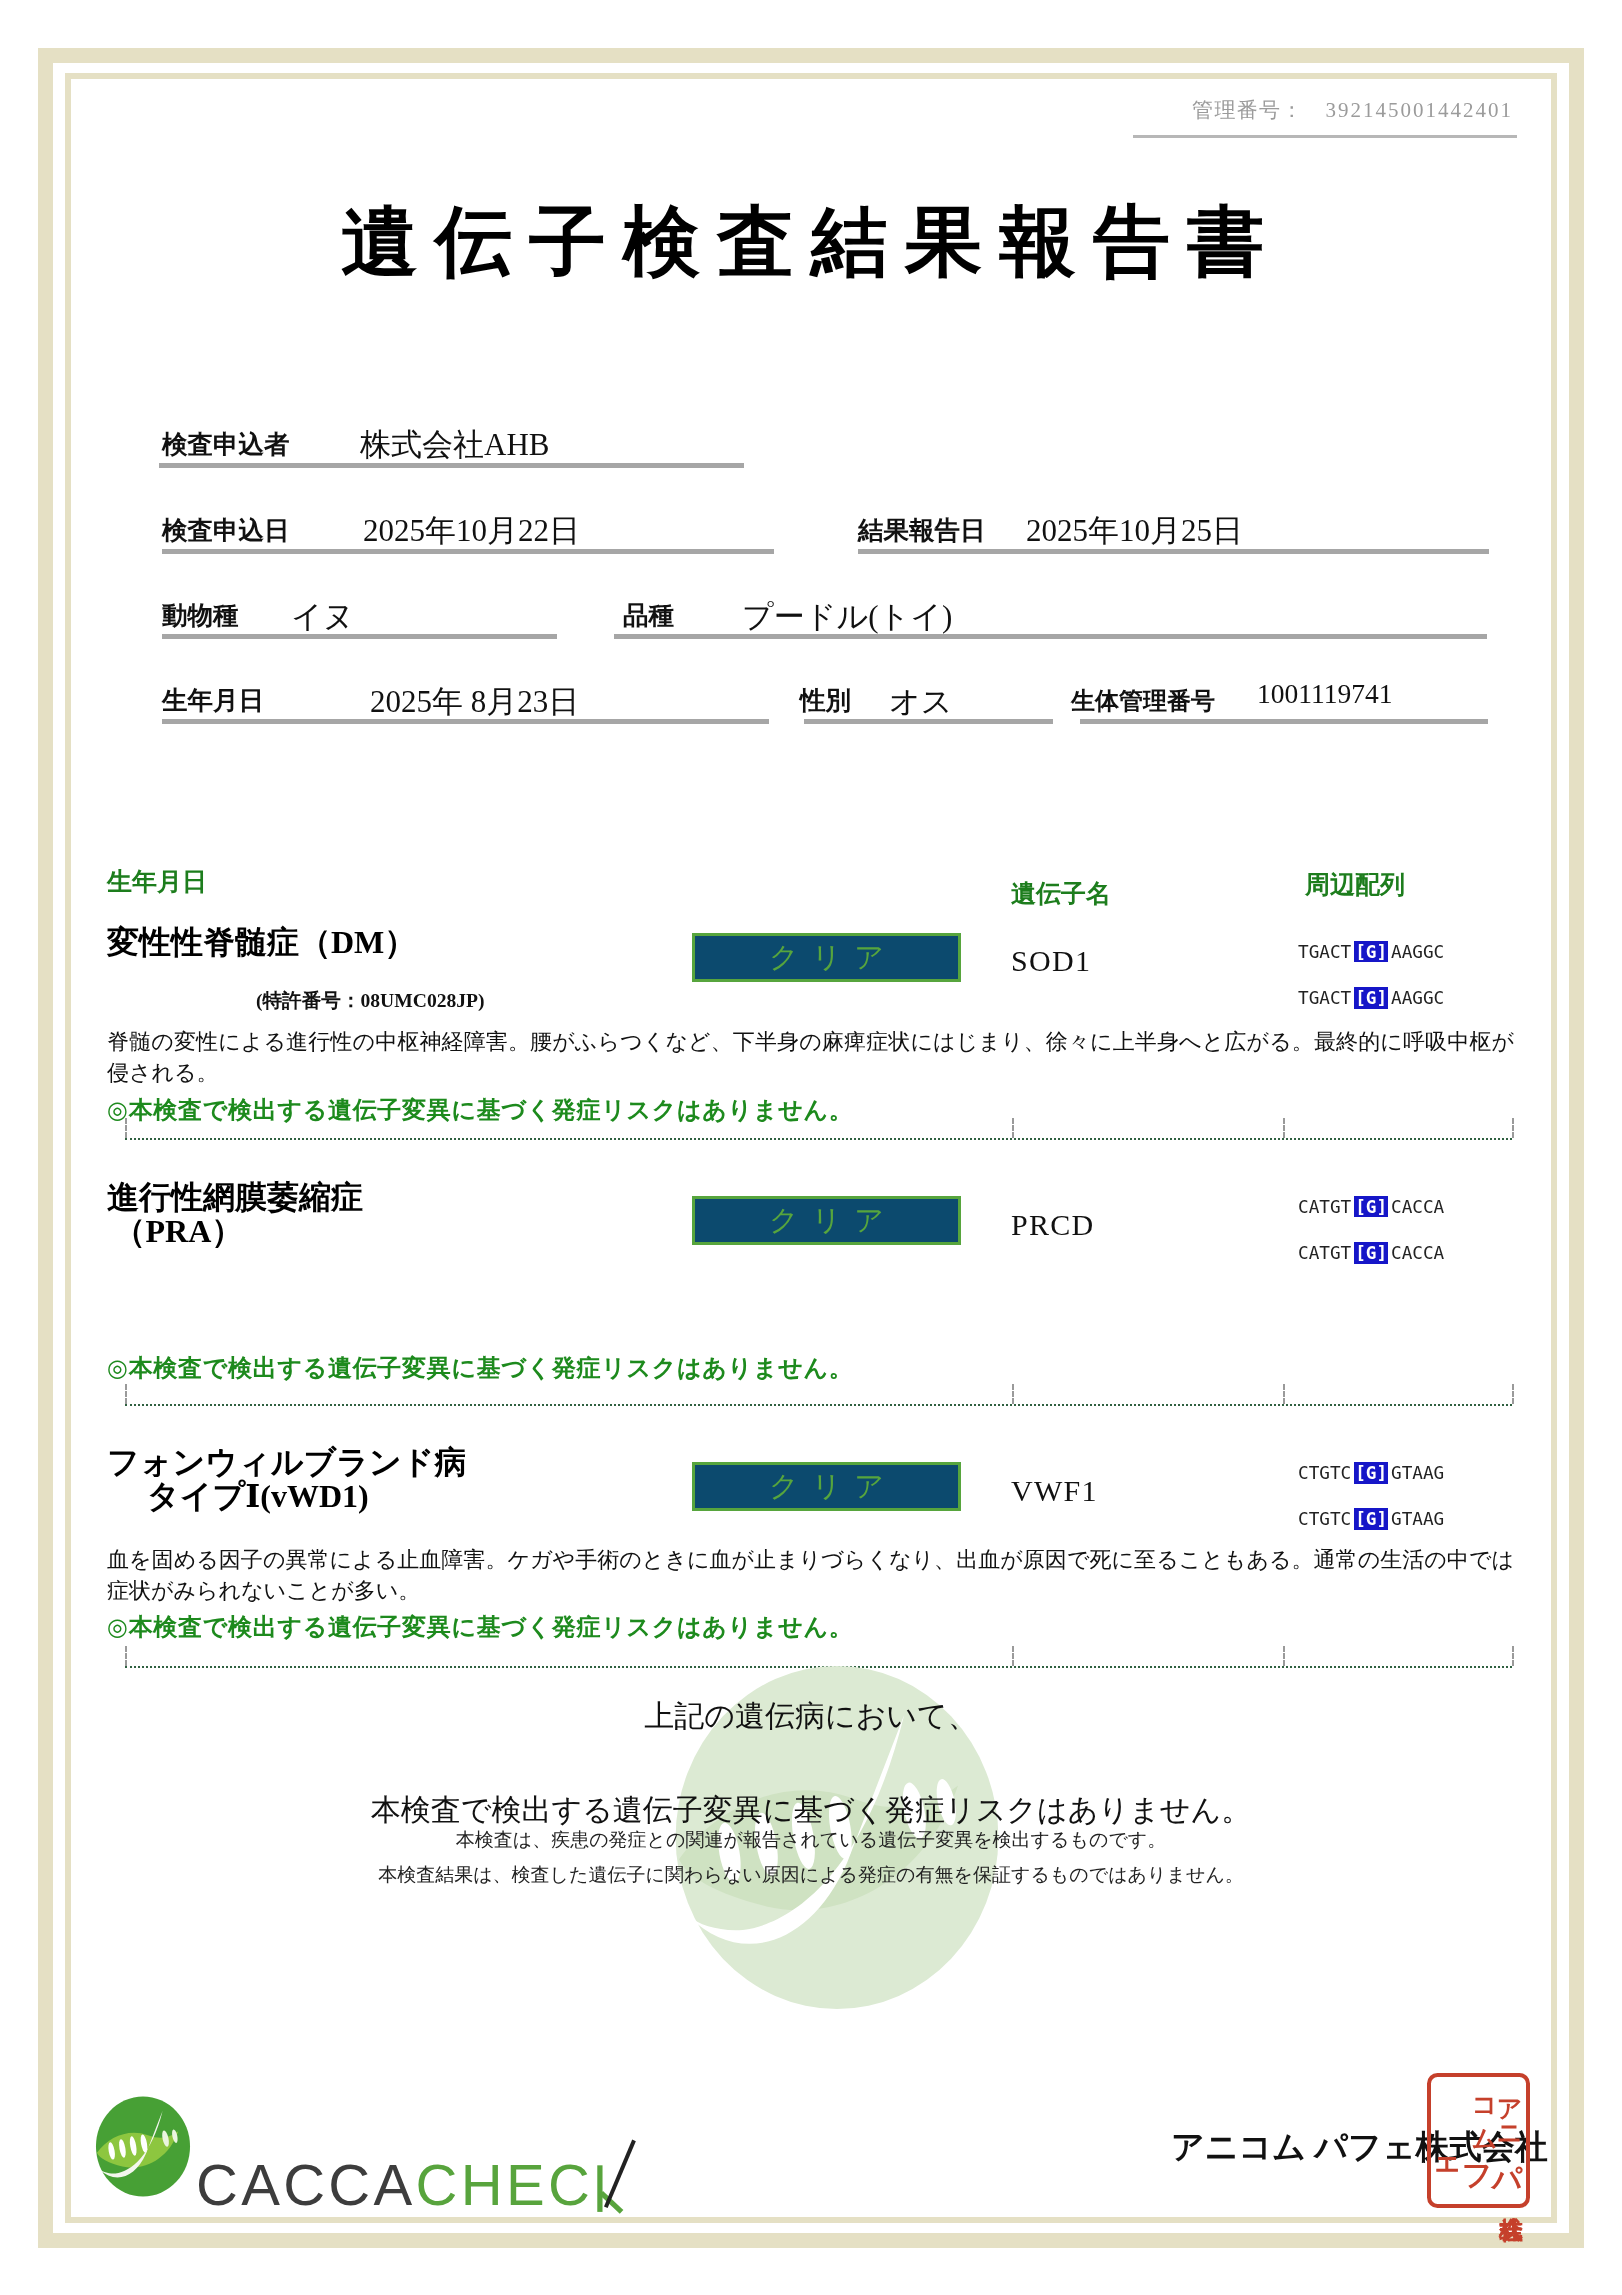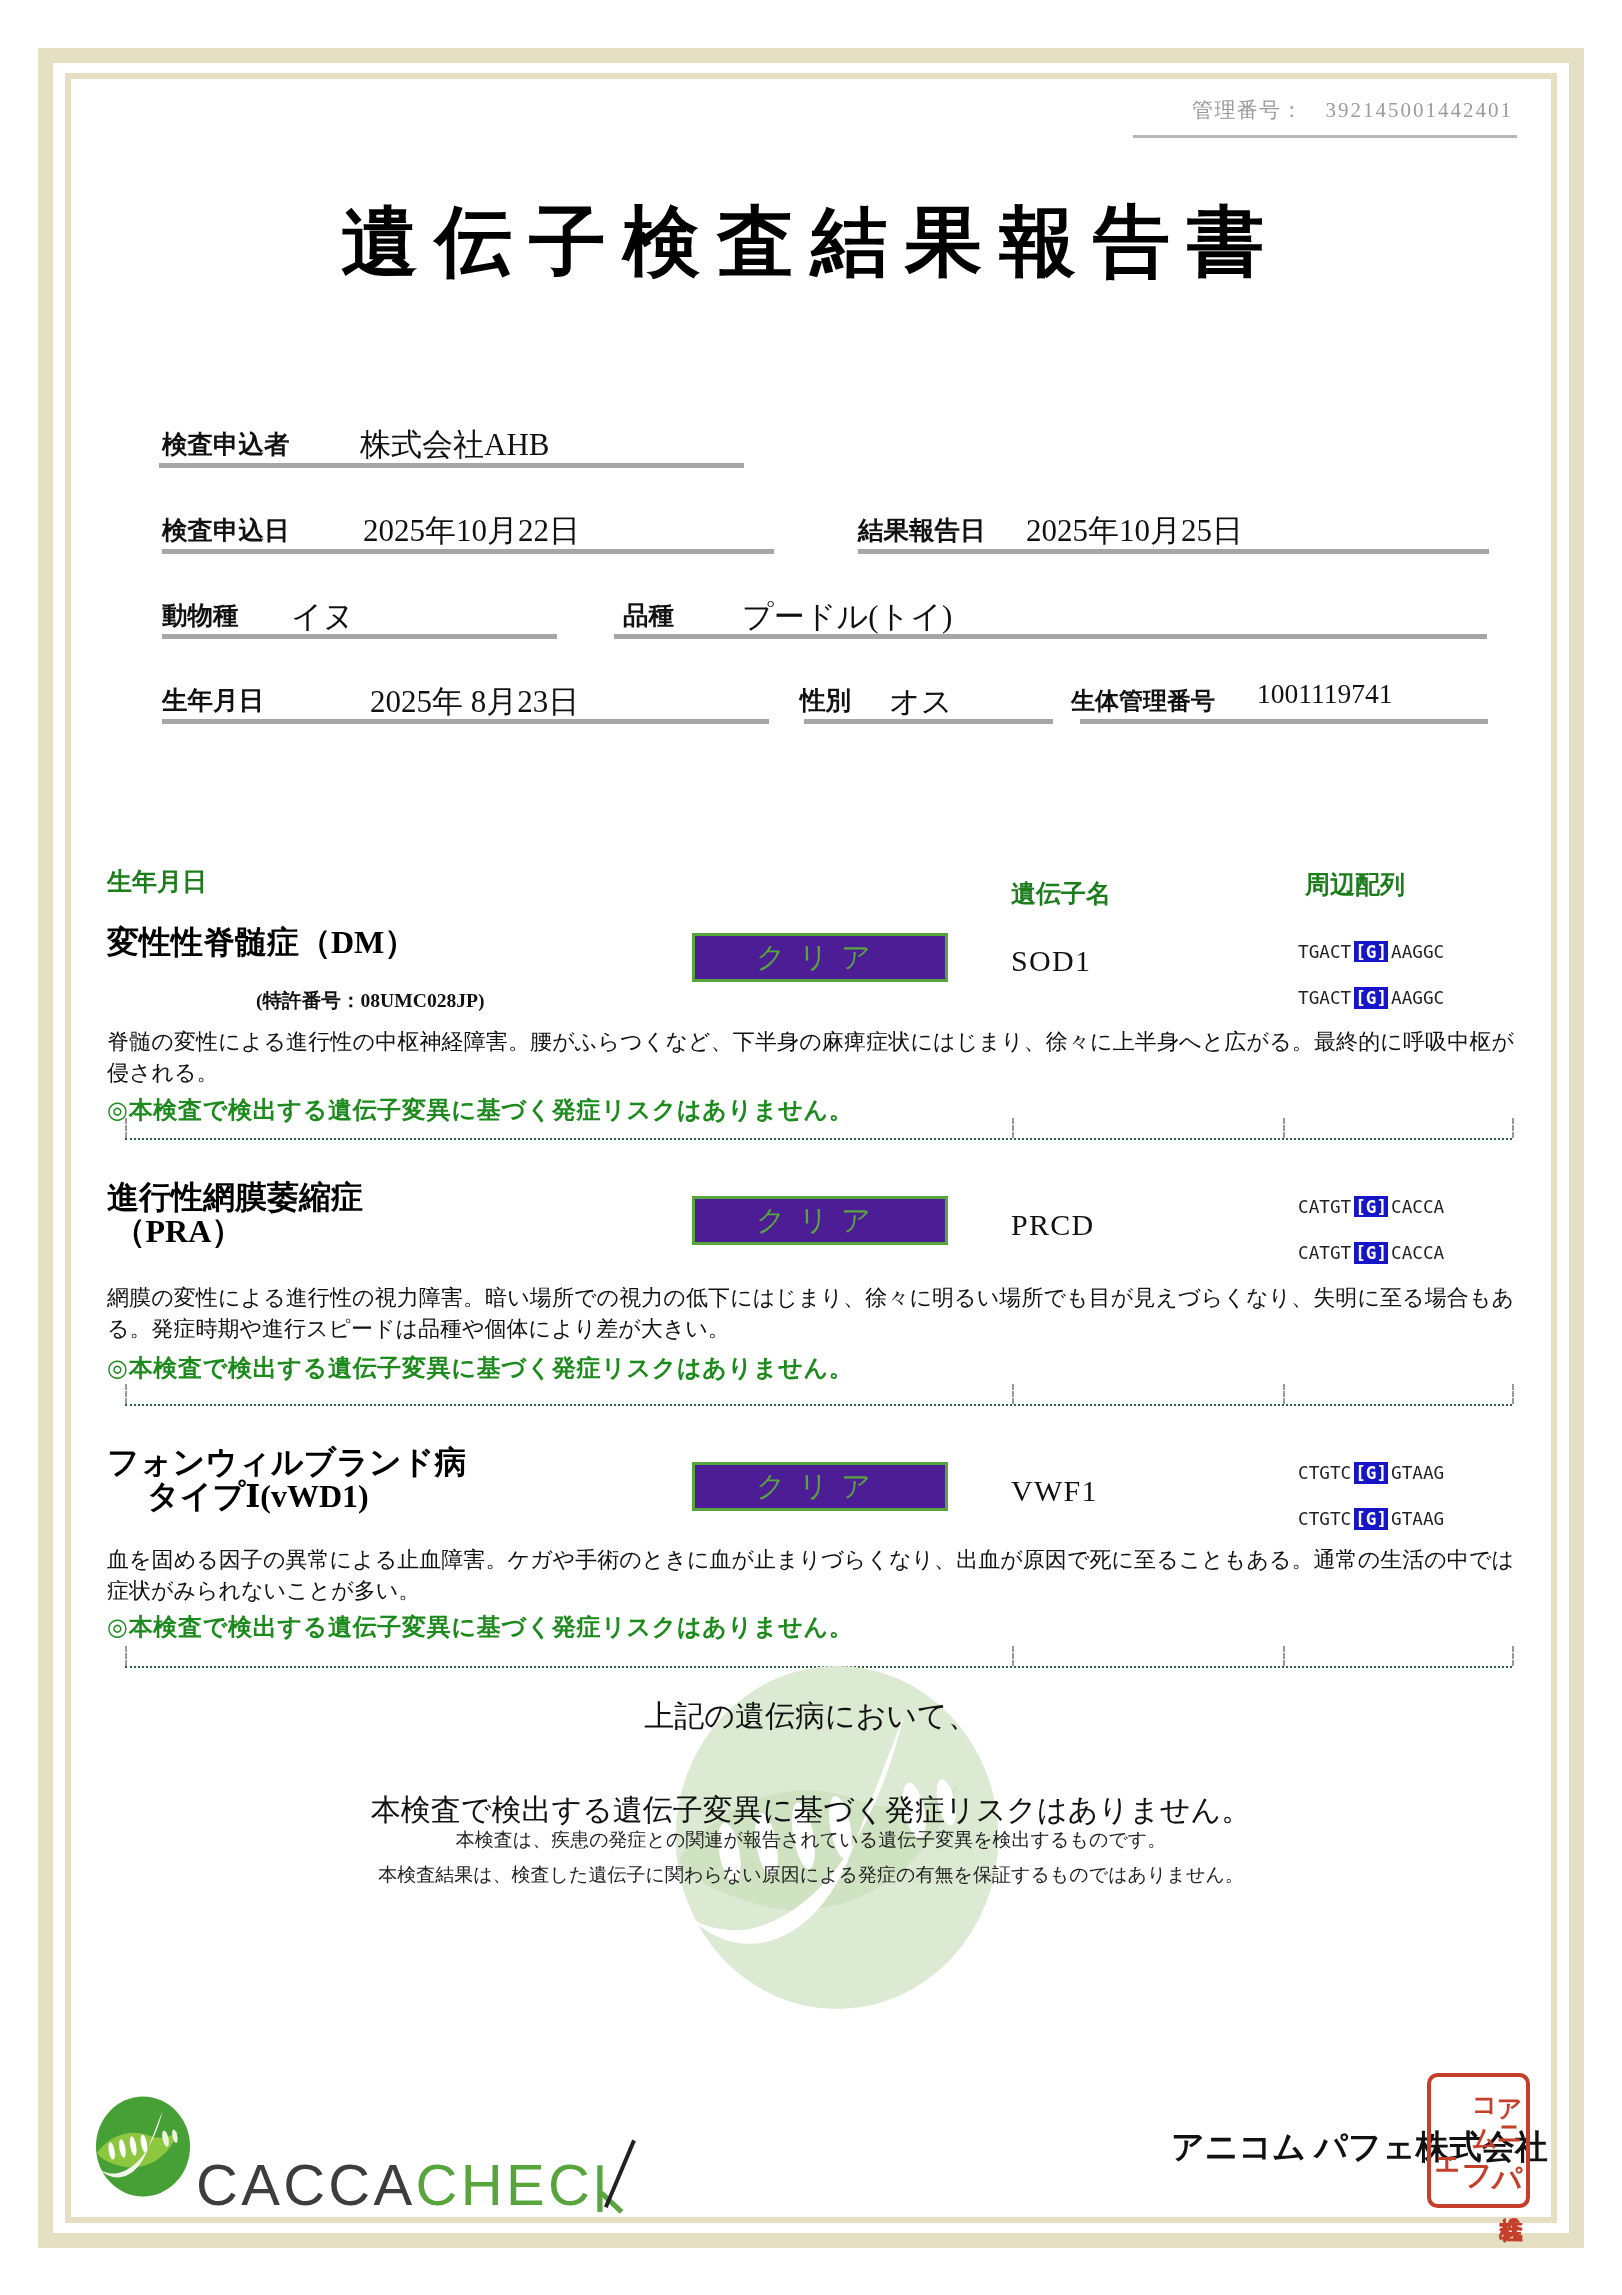--- a/index.html
+++ b/index.html
@@ -18,23 +18,23 @@
          font-size:77px;font-weight:bold;letter-spacing:17px;color:#000000;}
   
   .ilabel{position:absolute;font-weight:bold;font-size:25.5px;white-space:nowrap;}
   .ival{position:absolute;font-size:31px;white-space:nowrap;}
   .rule{position:absolute;height:4.6px;background:#a6a6a6;}
   
   .ghead{position:absolute;color:#1d7d1d;font-weight:bold;font-size:25px;white-space:nowrap;}
   .row{position:absolute;left:107px;width:1407px;}
   .dname{position:absolute;left:0;font-size:32px;font-weight:bold;white-space:nowrap;color:#000;}
   .dnote{position:absolute;font-size:19.6px;font-weight:bold;white-space:nowrap;}
-  .clearbtn{position:absolute;left:585px;width:250px;height:43px;border:3.3px solid #57a53d;background:#4c1d95;
+  .clearbtn{position:absolute;left:585px;width:250px;height:43px;border:3.3px solid #57a53d;background:#0c4a6e;
             display:flex;align-items:center;justify-content:center;font-size:29px;color:#57a53d;
-            letter-spacing:13px;box-sizing:content-box;}
+            letter-spacing:13px;padding-left:13px;box-sizing:content-box;}
   .gene{position:absolute;left:904px;font-size:30px;letter-spacing:1.3px;white-space:nowrap;}
   .seq{position:absolute;left:1191px;font-family:"DejaVu Sans Mono","Liberation Mono",monospace;
        font-size:17.7px;color:#222;white-space:nowrap;margin-top:14px;}
   .seq .chip{background:#1616c8;color:#fff;padding:0.7px 1.3px;margin:0 2.6px;font-weight:bold;}
   .desc{position:absolute;left:0;width:1407px;font-size:22px;line-height:1.42;text-align:justify;}
   .risk{position:absolute;left:0;font-size:24px;font-weight:bold;color:#1d8a1d;letter-spacing:0.7px;white-space:nowrap;}
   .sep{position:absolute;left:17.7px;width:1387px;height:0;border-bottom:2.6px dotted #2f6040;}
   .tick{position:absolute;bottom:0;width:0;height:19.6px;border-left:2px dashed #9a9a9a;}
   
   .sline{position:absolute;left:0;width:100%;text-align:center;
@@ -119,21 +119,20 @@
     </div>
   </div>
 
   <div class="row" style="top:1171px;height:258px;">
     <div class="dname" style="top:5.2px;">進行性網膜萎縮症</div>
     <div class="dname" style="left:6.5px;top:39px;">（PRA）</div>
     <div class="clearbtn" style="top:25px;">クリア</div>
     <div class="gene" style="top:37px;">PRCD</div>
     <div class="seq" style="top:11.8px;"><span>CATGT</span><span class="chip">[G]</span><span>CACCA</span></div>
     <div class="seq" style="top:58px;"><span>CATGT</span><span class="chip">[G]</span><span>CACCA</span></div>
-    <div class="desc" style="top:111px;">網膜の変性による進行性の視力障害。暗い場所での視力の低下にはじまり、徐々に明るい場所でも目が見えづらくなり、失明に至る場合もある。発症時期や進行スピードは品種や個体により差が大きい。</div>
     <div class="risk" style="top:181px;">◎本検査で検出する遺伝子変異に基づく発症リスクはありません。</div>
     <div class="sep" style="top:233px;">
       <span class="tick" style="left:0;"></span>
       <span class="tick" style="left:64%;"></span>
       <span class="tick" style="left:83.5%;"></span>
       <span class="tick" style="left:100%;"></span>
     </div>
   </div>
 
   <div class="row" style="top:1436px;height:258px;">

